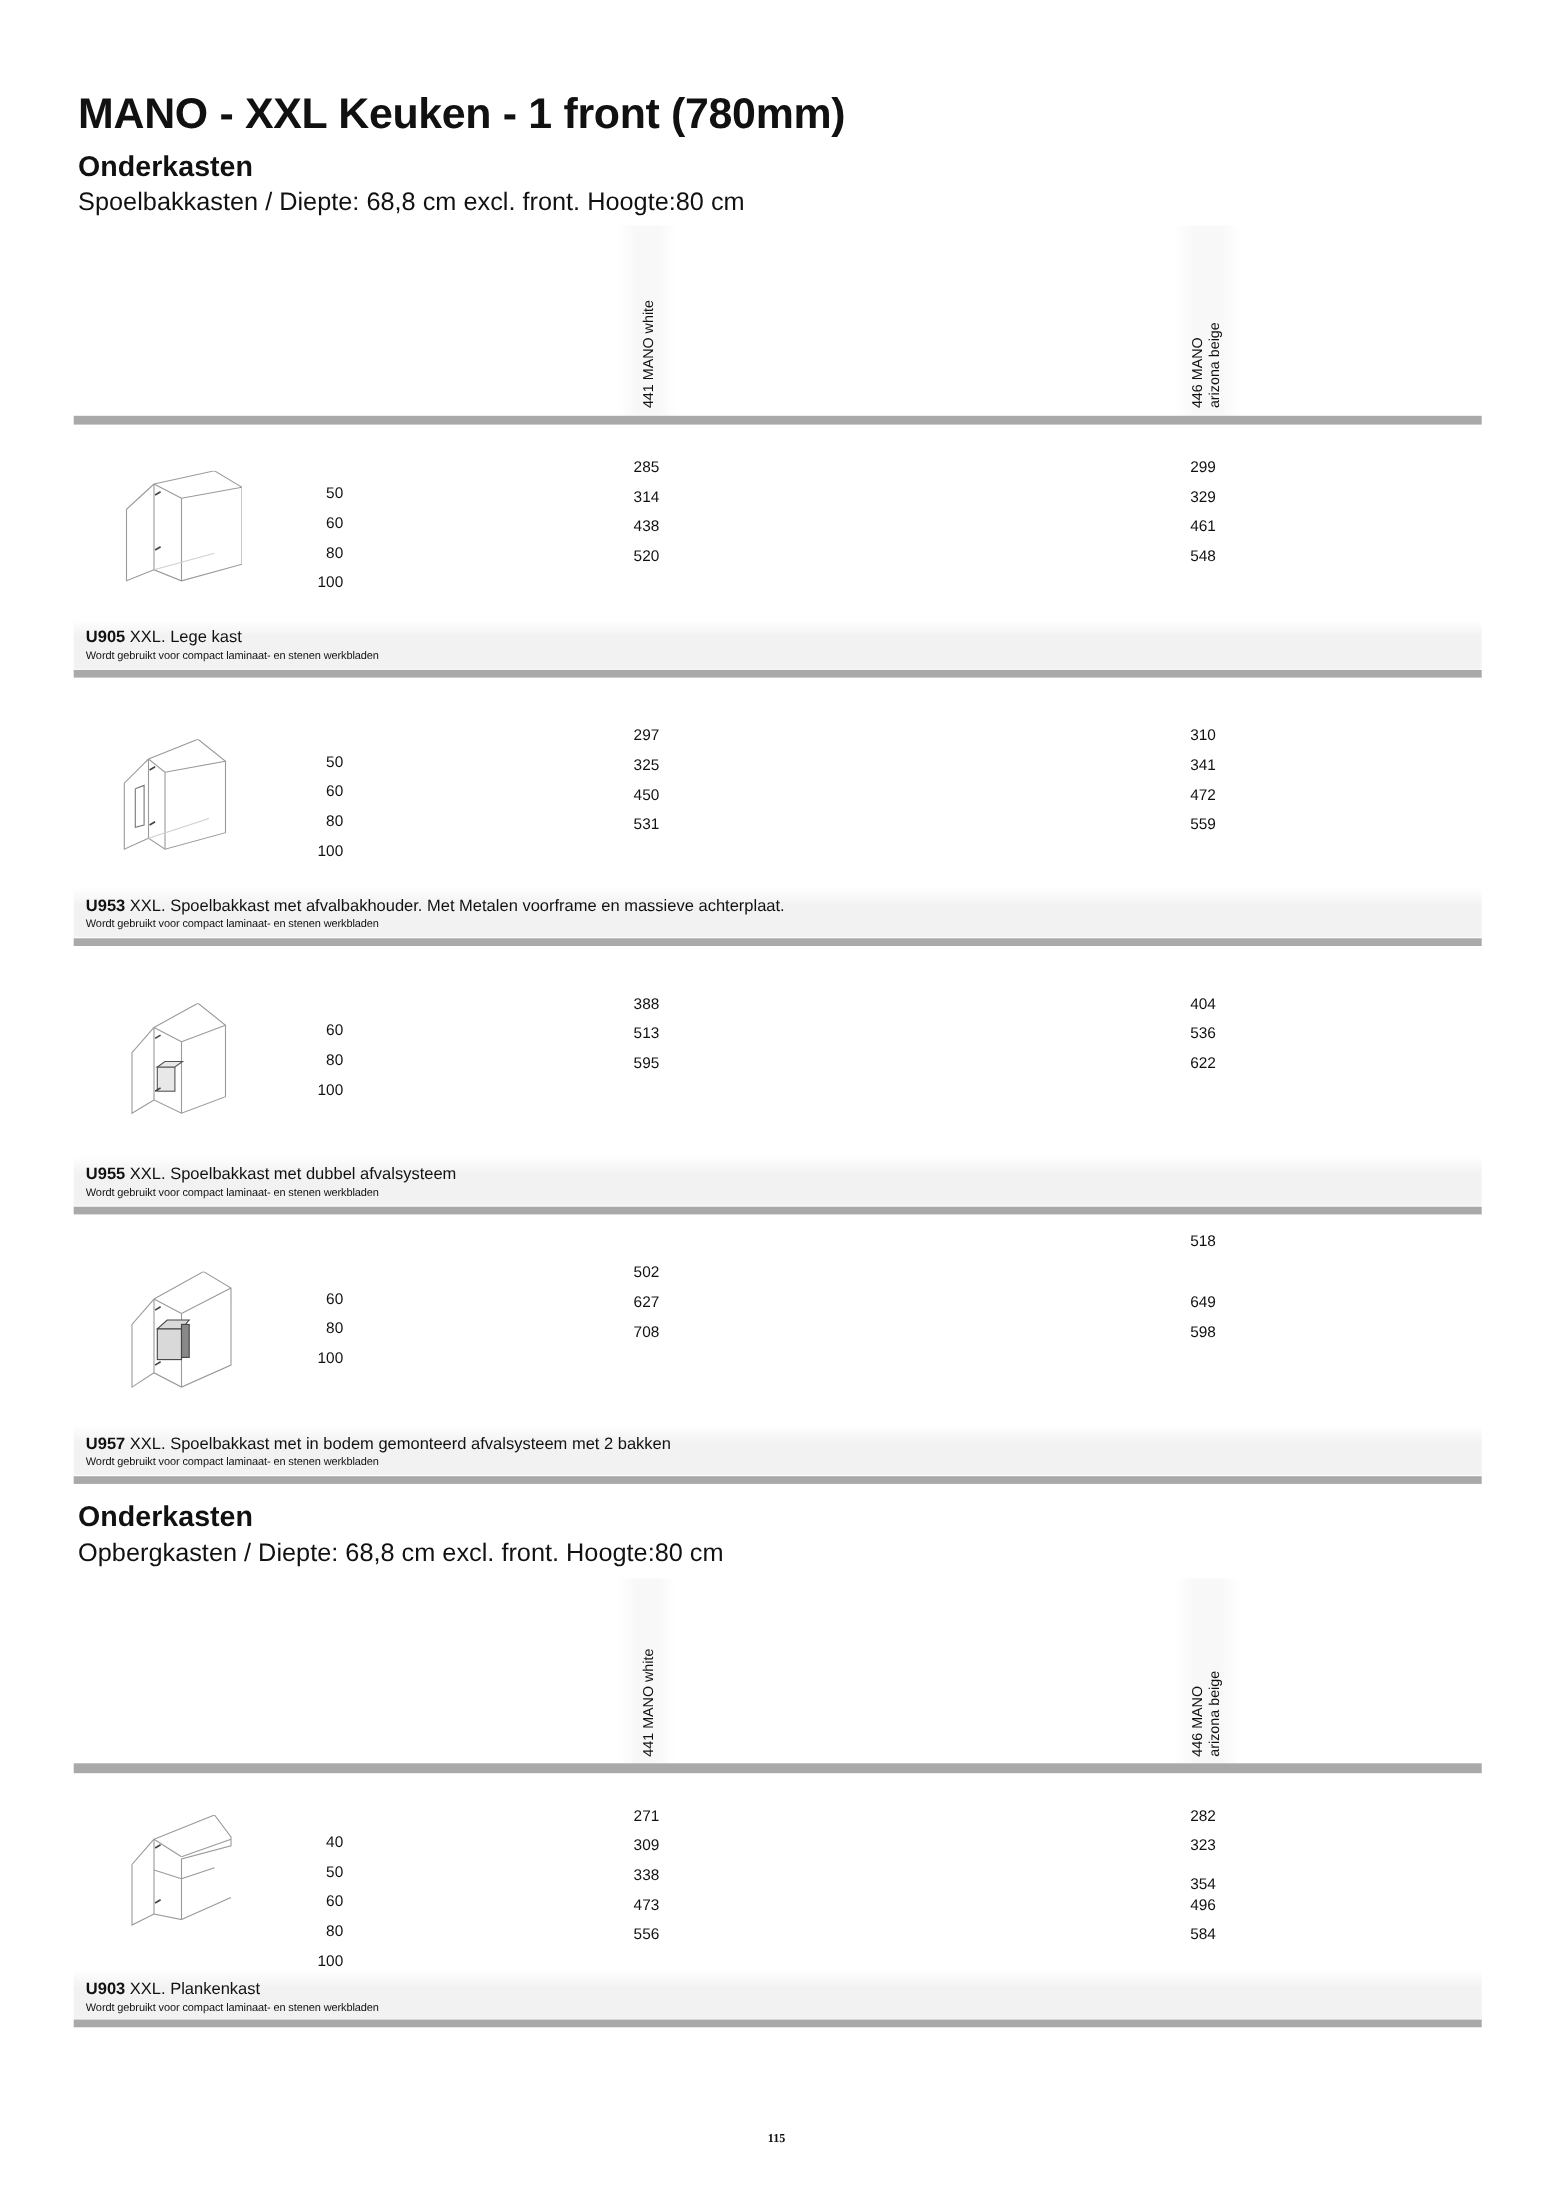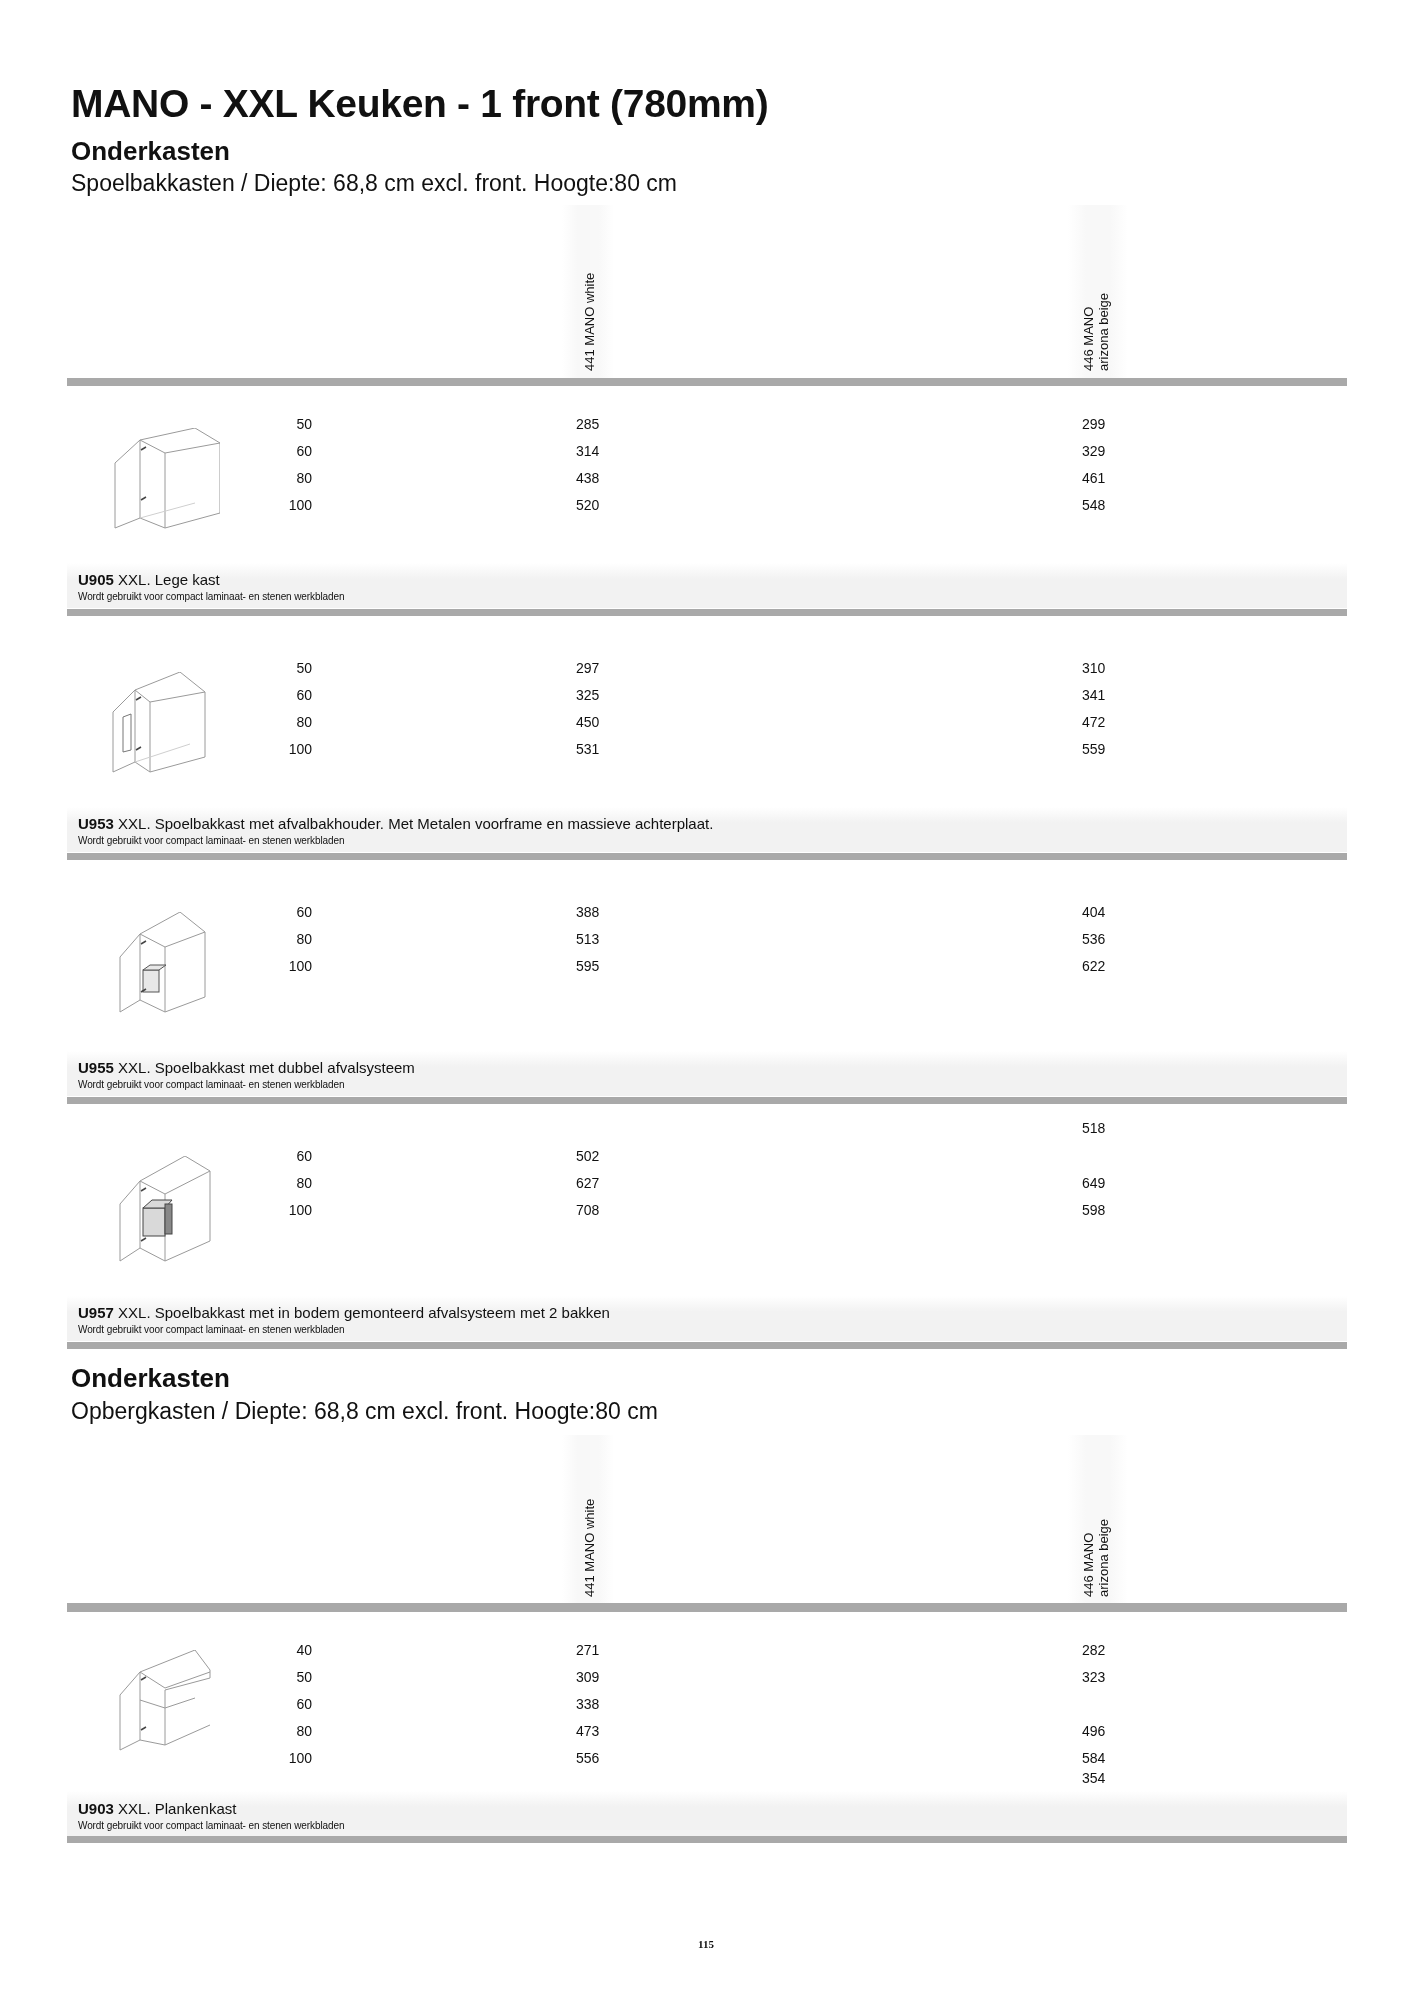--- a/index.html
+++ b/index.html
@@ -5,21 +5,21 @@
   html,body{margin:0;padding:0;background:#fff;}
   body{width:1413px;height:2000px;position:relative;overflow:hidden;font-family:"Liberation Sans",sans-serif;color:#111;}
   .abs{position:absolute;}
   .title{left:71px;top:82px;font-size:39px;font-weight:bold;letter-spacing:-0.3px;white-space:nowrap;}
   .h2{left:71px;font-size:26px;font-weight:bold;white-space:nowrap;}
   .sub{left:71px;font-size:23px;white-space:nowrap;}
   .hdr-strip{background:linear-gradient(to right,#ffffff,#f8f8f8 30%,#f8f8f8 70%,#ffffff);}
   .col-head{font-size:13px;line-height:15px;white-space:nowrap;transform-origin:left bottom;transform:rotate(-90deg);}
   .bar{left:67px;width:1280px;height:8px;background:#a9a9a9;}
   .num{font-size:14px;white-space:nowrap;width:50px;}
-  .size{text-align:right;left:262px;}
+  .size{text-align:right;left:262px;margin-top:24px;}
   .c1{left:576px;}
   .c2{left:1082px;}
   .band{left:67px;width:1280px;height:45px;background:linear-gradient(to bottom,#ffffff,#f2f2f2 35%,#f2f2f2);}
   .ptitle{left:78px;font-size:15px;white-space:nowrap;}
   .ptitle b{font-weight:bold;}
   .pnote{left:78px;font-size:10px;white-space:nowrap;letter-spacing:-0.1px;text-align:center;}
   .pageno{left:698px;top:1938px;font-size:11px;font-weight:bold;font-family:Liberation Serif, serif;}
   svg.cab{position:absolute;}
 </style>
 </head>
@@ -202,21 +202,21 @@
       </g>
   </svg>
   <div class="abs num size" style="top:1642px">40</div>
   <div class="abs num c1" style="top:1642px">271</div>
   <div class="abs num c2" style="top:1642px">282</div>
   <div class="abs num size" style="top:1669px">50</div>
   <div class="abs num c1" style="top:1669px">309</div>
   <div class="abs num c2" style="top:1669px">323</div>
   <div class="abs num size" style="top:1696px">60</div>
   <div class="abs num c1" style="top:1696px">338</div>
-  <div class="abs num c2" style="top:1770px">354</div>
+  <div class="abs num c2" style="top:1704px">354</div>
   <div class="abs num size" style="top:1723px">80</div>
   <div class="abs num c1" style="top:1723px">473</div>
   <div class="abs num c2" style="top:1723px">496</div>
   <div class="abs num size" style="top:1750px">100</div>
   <div class="abs num c1" style="top:1750px">556</div>
   <div class="abs num c2" style="top:1750px">584</div>
   <div class="abs band" style="top:1791px"></div>
   <div class="abs ptitle" style="top:1800px"><b>U903</b> <span>XXL. Plankenkast</span></div>
   <div class="abs pnote" style="top:1820px">Wordt gebruikt voor compact laminaat- en stenen werkbladen</div>
   <div class="abs bar" style="top:1836px;height:7px"></div>

